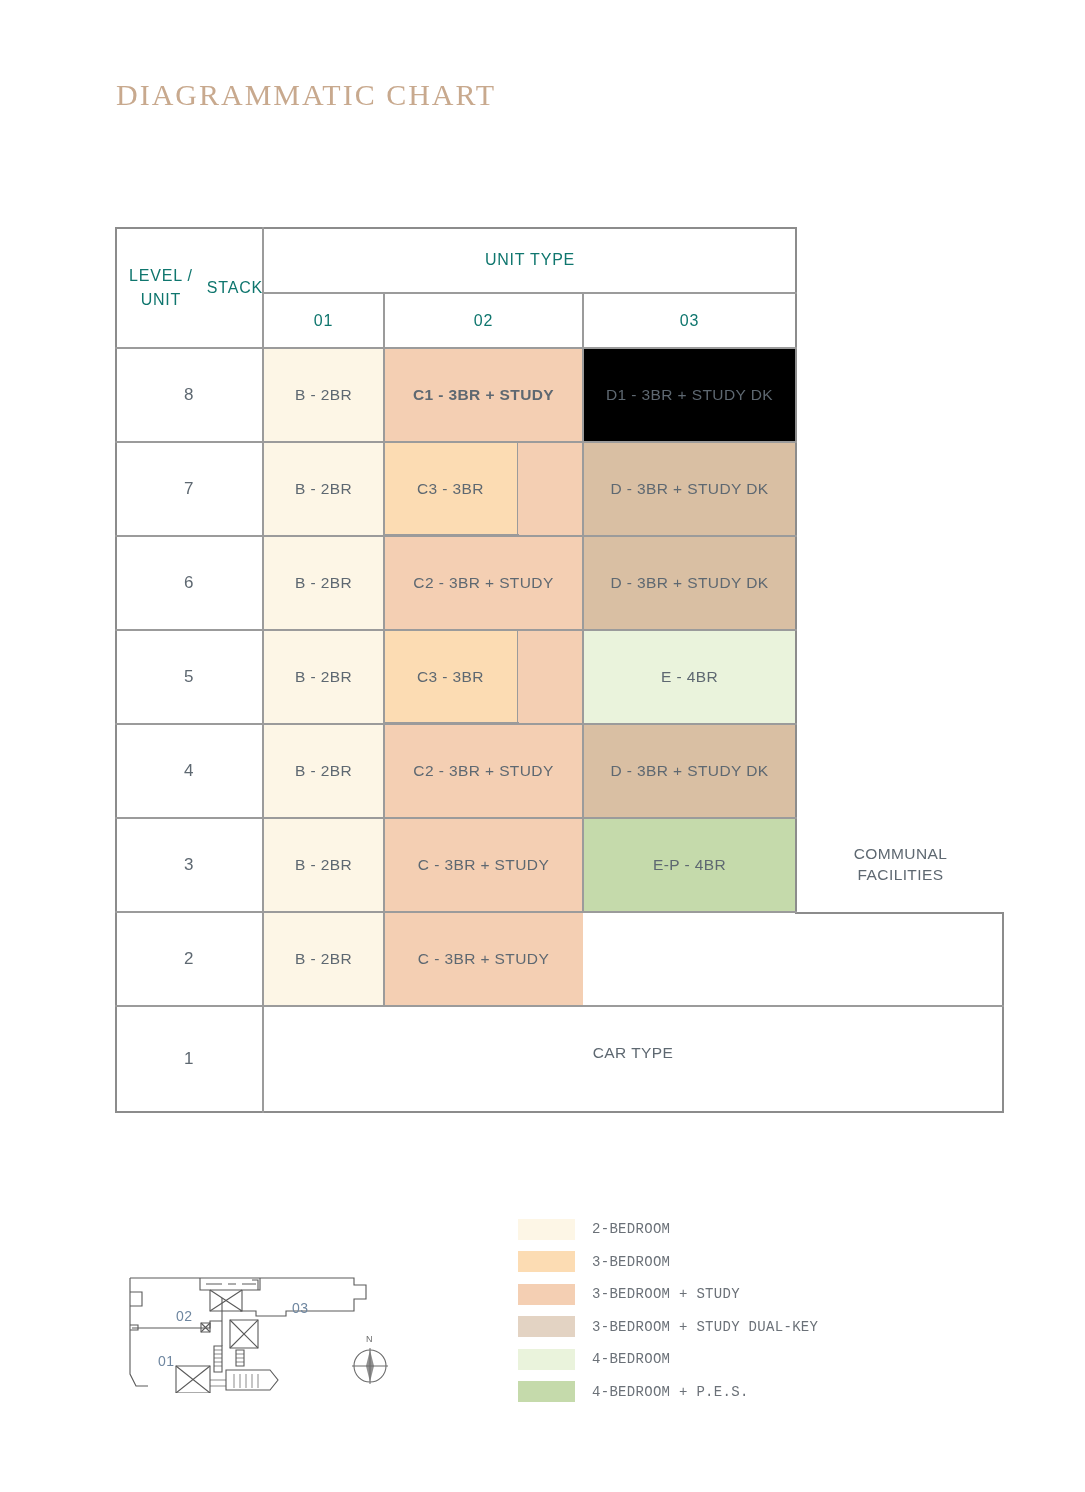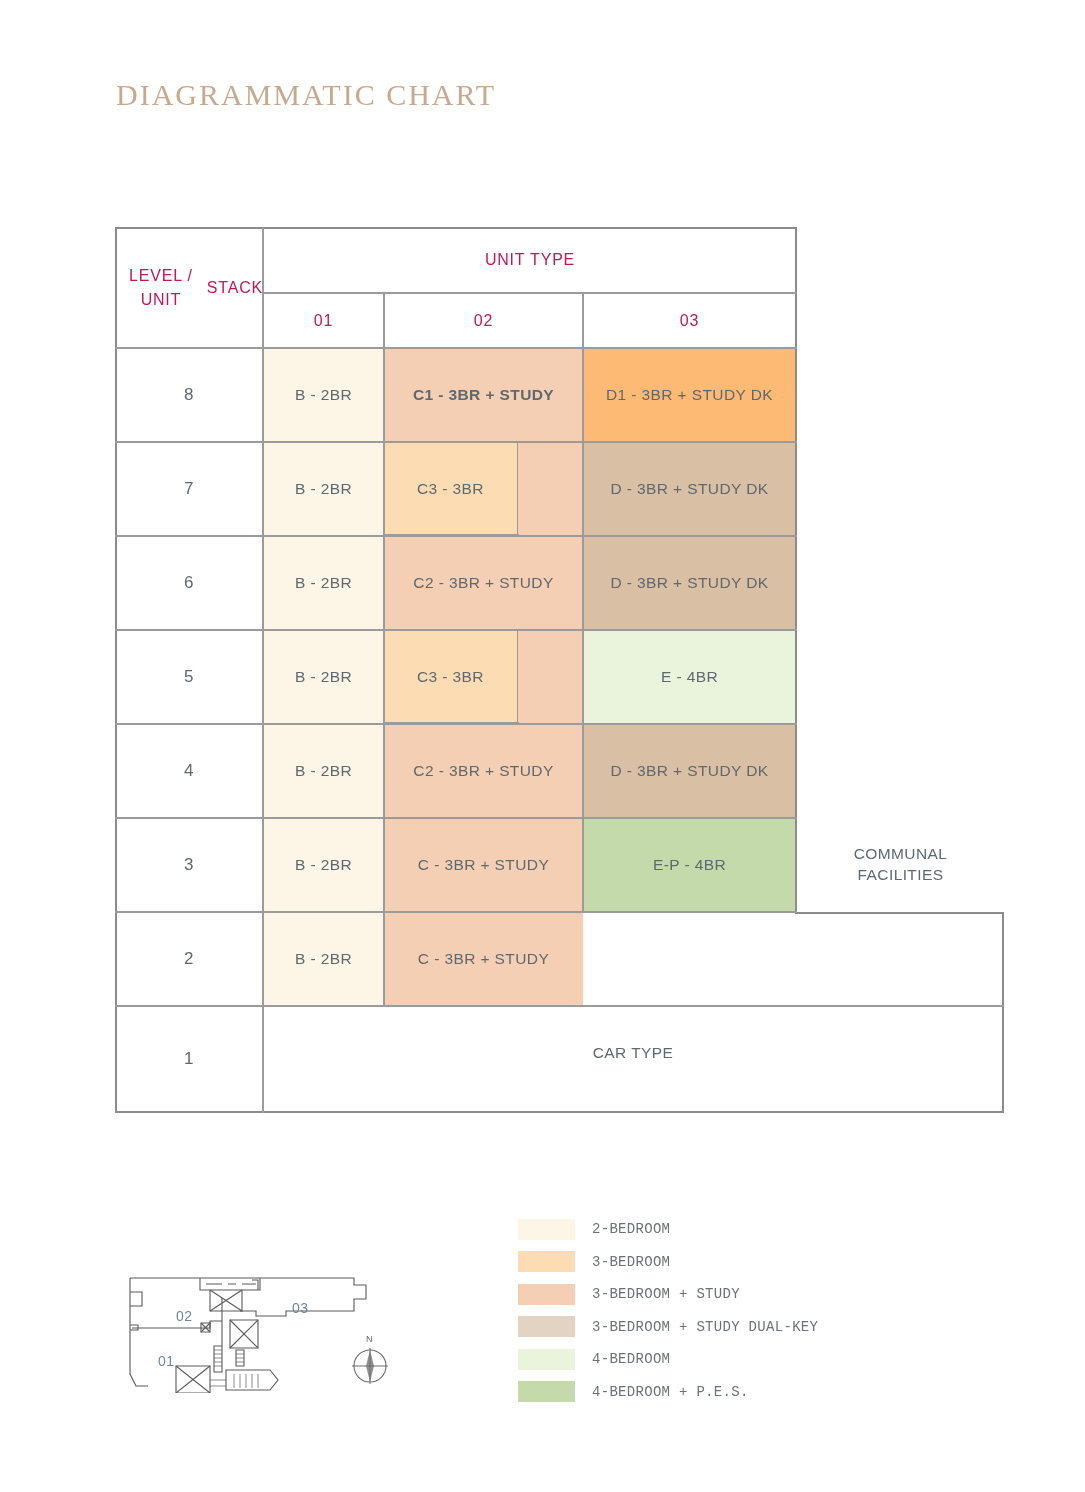--- a/index.html
+++ b/index.html
@@ -59,21 +59,21 @@
   .gridline {
     position: absolute;
     background: #8c8c8c;
   }
   .gridline.thin { background: #9b9b9b; }
 
   
   .hdr {
     font-size: 16px;
     letter-spacing: 0.8px;
-    color: #be185d;
+    color: #0f766e;
     text-align: center;
     line-height: 1.5;
   }
 
   .lvl-num {
     font-size: 17px;
     letter-spacing: 0.5px;
     color: #5e6871;
   }
 
@@ -130,21 +130,21 @@
 <div id="page-title">DIAGRAMMATIC CHART</div>
 
 <div id="chart-area">
 
   <div class="abox" style="left:148px; top:121px; width:121px; height:94px; background:#fdf6e6;">
     <span class="cell-text">B - 2BR</span>
   </div>
   <div class="abox" style="left:269px; top:121px; width:199px; height:94px; background:#f4cfb3;font-weight:bold;">
     <span class="cell-text">C1 - 3BR + STUDY</span>
   </div>
-  <div class="abox" style="left:468px; top:121px; width:213px; height:94px; background:#fdba74;">
+  <div class="abox" style="left:468px; top:121px; width:213px; height:94px; background:#000000;">
     <span class="cell-text">D1 - 3BR + STUDY DK</span>
   </div>
 
   <div class="abox" style="left:148px; top:215px; width:121px; height:94px; background:#fdf6e6;">
     <span class="cell-text">B - 2BR</span>
   </div>
 
   <div class="abox" style="left:269px; top:215px; width:199px; height:94px; background:#f4cfb3;"></div>
   <div class="abox" style="left:269px; top:215px; width:134px; height:94px; background:#fcdcb3; border-right:1px solid #9b9b9b;">
     <span class="cell-text">C3 - 3BR</span>

